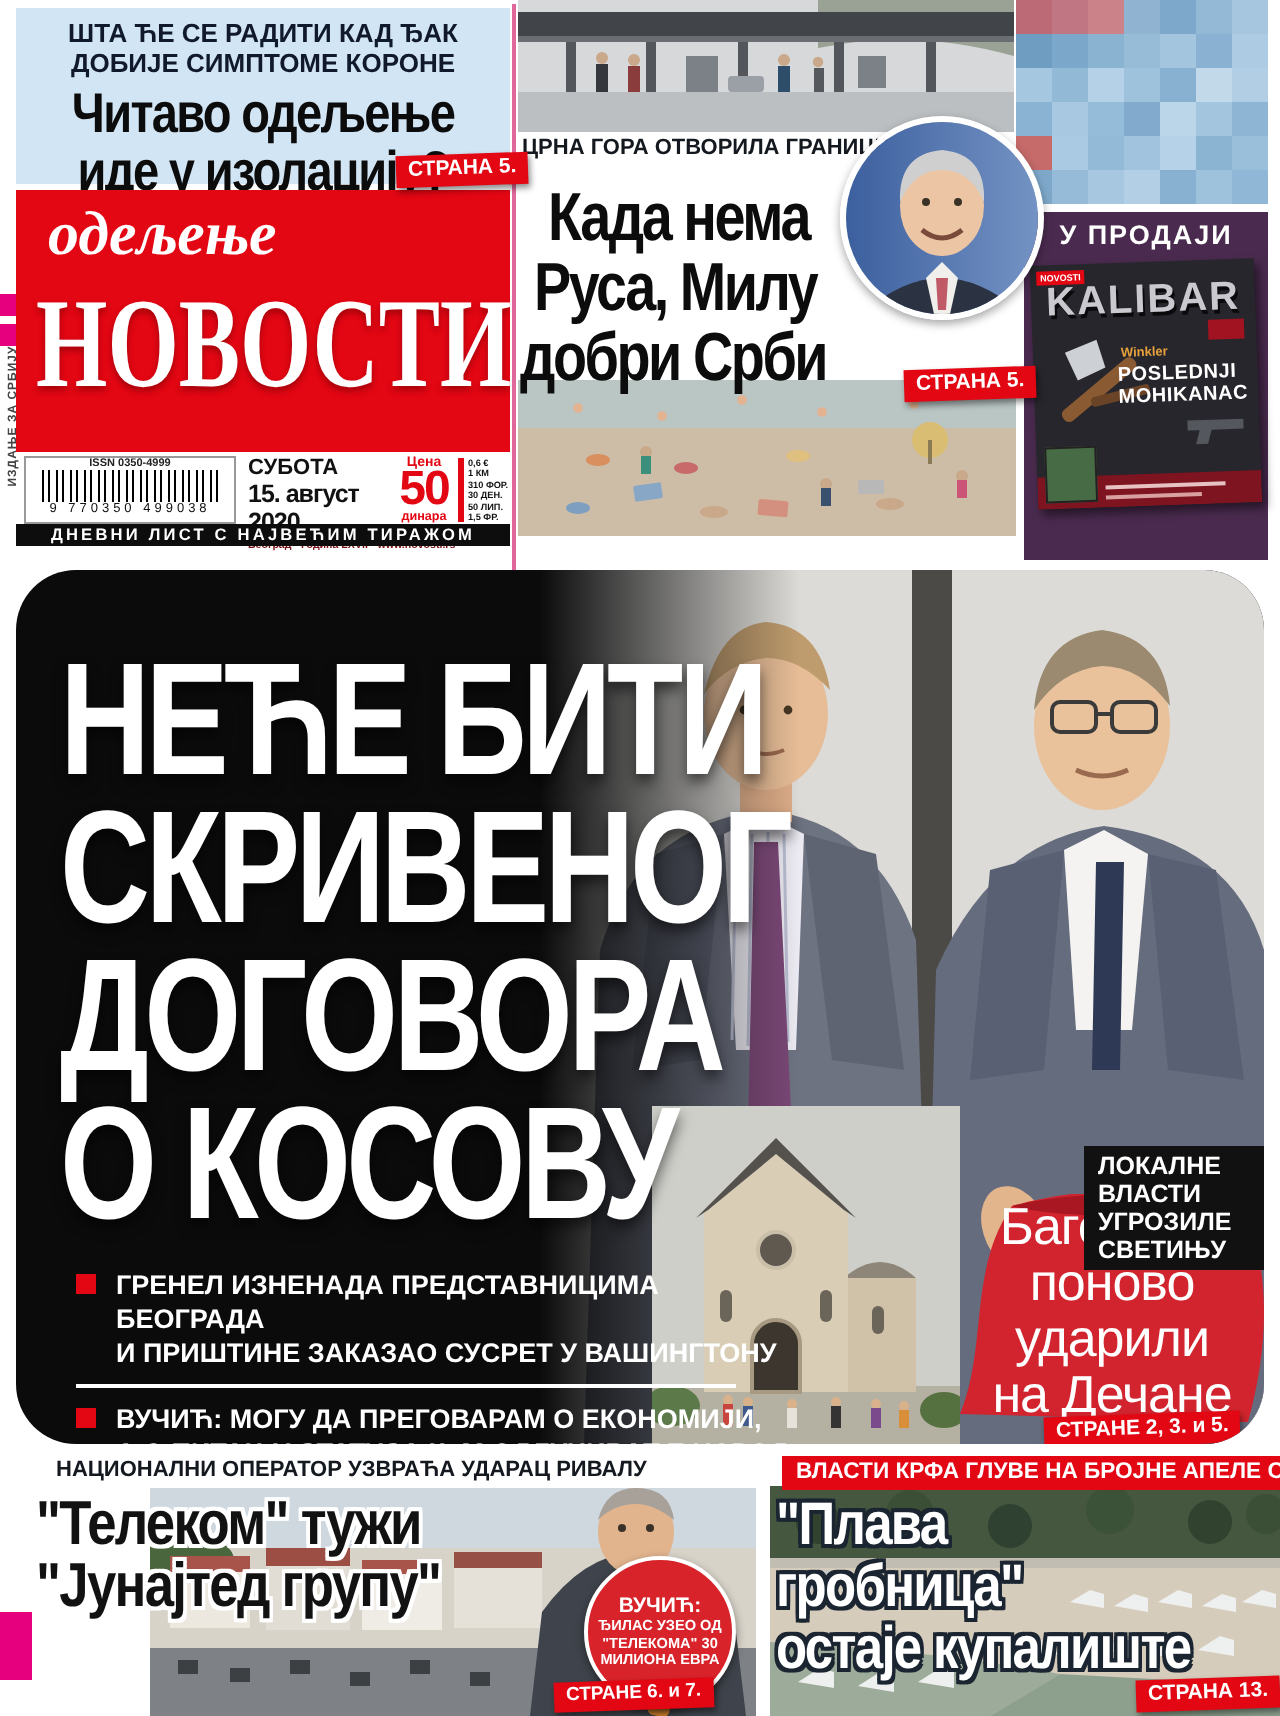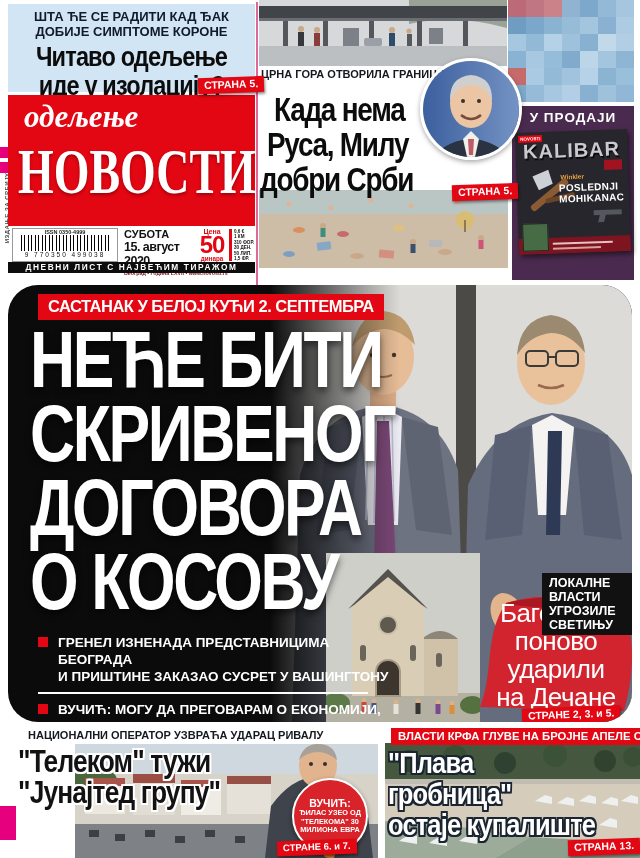--- a/index.html
+++ b/index.html
@@ -259,22 +259,20 @@
         <rect x="256" y="66" width="22" height="15" rx="4" fill="none" stroke="#3a3a3a" stroke-width="2"></rect>
         <rect x="286" y="66" width="22" height="15" rx="4" fill="none" stroke="#3a3a3a" stroke-width="2"></rect>
         <line x1="278" y1="72" x2="286" y2="72" stroke="#3a3a3a" stroke-width="2"></line>
         <path d="M268,100 Q281,106 294,100" stroke="#9a6a4e" stroke-width="2.5" fill="none"></path>
         <ellipse cx="238" cy="330" rx="16" ry="23" fill="#e3b58d" transform="rotate(-25 238 330)"></ellipse>
       </svg>
     </div>
     <div style="position:absolute;left:262px;top:0;width:130px;height:437px;
                 background:linear-gradient(90deg,#0b0b0c 0%,rgba(11,11,12,0) 100%);"></div>
 
-    <div style="position:absolute;left:30px;top:9px;background:#e30613;color:#fff;font-weight:bold;
-                font-size:16.5px;padding:3px 10px 4px;letter-spacing:-.5px;z-index:6;white-space:nowrap;">САСТАНАК У БЕЛОЈ КУЋИ 2. СЕПТЕМБРА</div>
 
     <div style="position:absolute;left:30px;top:349px;z-index:6;">
       <div class="bullet pre">ГРЕНЕЛ ИЗНЕНАДА ПРЕДСТАВНИЦИМА БЕОГРАДА
 И ПРИШТИНЕ ЗАКАЗАО СУСРЕТ У ВАШИНГТОНУ</div>
       <div style="width:330px;border-top:2px solid #fff;margin:7px 0;"></div>
       <div class="bullet pre">ВУЧИЋ: МОГУ ДА ПРЕГОВАРАМ О ЕКОНОМИЈИ,
 А О ПИТАЊУ СТАТУСА КиМ ОДЛУЧИВАЋЕ НАРОД</div>
     </div>
 
     <div style="position:absolute;left:22px;top:38px;z-index:6;">

